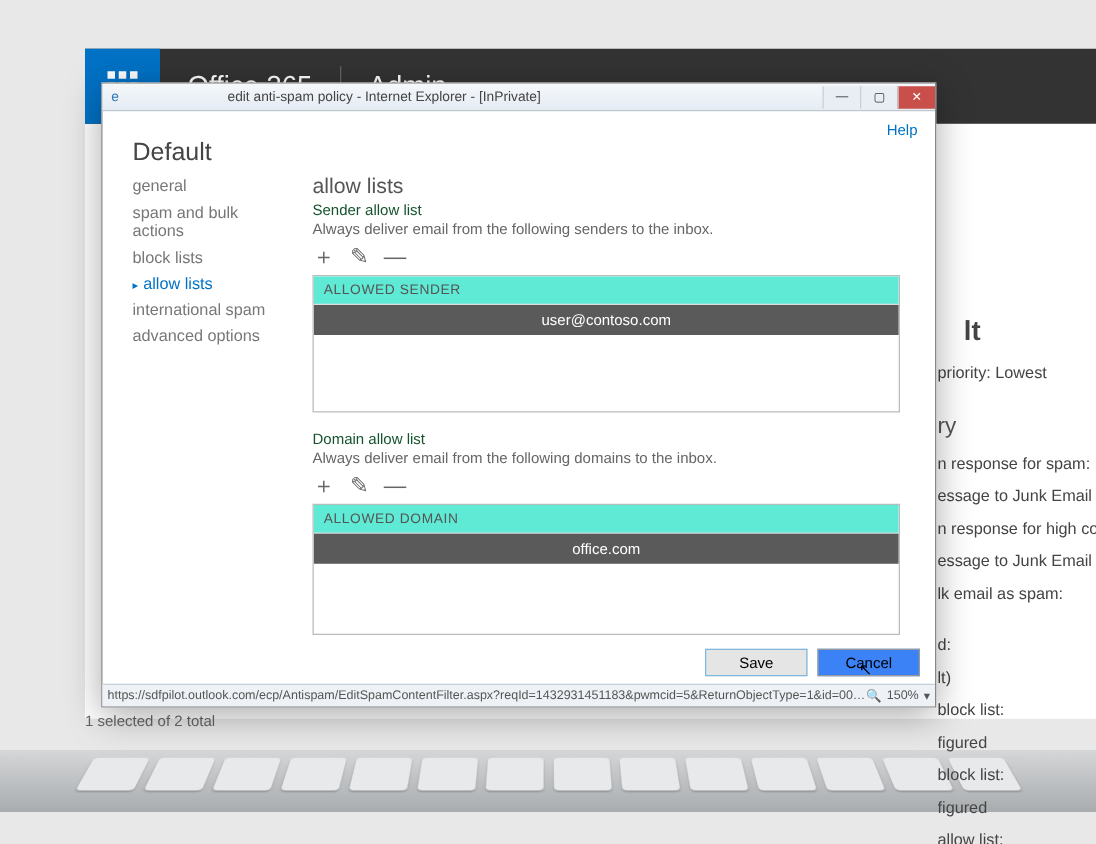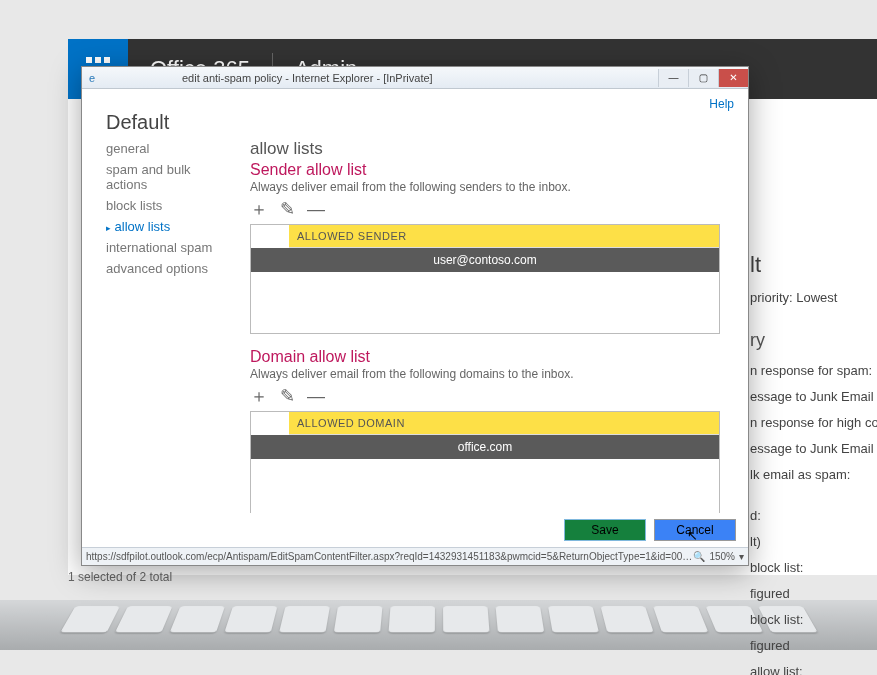--- a/index.html
+++ b/index.html
@@ -59,21 +59,21 @@
       position: absolute;
       top: 246px;
       left: 750px;
       right: 0;
       z-index: 1;
       font-size: 13px;
       color: #444;
       line-height: 1.7;
     }
     .bg-right div { white-space: nowrap; overflow: hidden; margin-bottom: 4px; }
-    .bg-title { font-size: 22px; color: #444; margin-bottom: 20px; font-weight: 400; }
+    .bg-title { font-size: 22px; color: #444; margin-bottom: 20px; font-weight: 700; padding-left: 21px; }
     .bg-sub { font-size: 18px; color: #555; margin: 16px 0 8px 0; font-weight: 300; }
     
     
     .dialog {
       position: absolute;
       top: 66px;
       left: 81px;
       width: 668px;
       height: 500px;
       background: #fff;
@@ -153,22 +153,22 @@
       flex: 1;
       padding: 50px 28px 8px 8px;
     }
     .section-title {
       font-size: 17px;
       color: #555;
       font-weight: 300;
       margin-bottom: 2px;
     }
     .section-sub {
-      font-size: 16px;
-      color: #be185d;
+      font-size: 12px;
+      color: #14532d;
       margin-bottom: 1px;
     }
     .section-desc {
       font-size: 12px;
       color: #666;
       margin-bottom: 6px;
     }
     .toolbar-icons {
       display: flex;
       gap: 12px;
@@ -178,27 +178,26 @@
     .tool { font-size: 18px; color: #666; cursor: pointer; line-height: 1; }
     
     .listbox {
       border: 1px solid #bbb;
       background: #fff;
       height: 110px;
       overflow: hidden;
       margin-bottom: 14px;
     }
     .list-header {
-      background: #fde047;
+      background: #5eead4;
       border-bottom: 1px solid #ddd;
       padding: 5px 8px;
       font-size: 11px;
       letter-spacing: 0.5px;
       color: #555;
-      margin-left: 38px;
     }
     .list-row {
       padding: 5px 8px;
       font-size: 12px;
       color: #444;
     }
     .list-row.selected { background: #5a5a5a; color: #fff; text-align: center; }
     
     .listbox.domain { height: 105px; }
     
@@ -216,21 +215,21 @@
       width: 82px;
       height: 22px;
       font-size: 12px;
       border: 1px solid #999;
       background: #3b82f6;
       cursor: pointer;
       display: flex;
       align-items: center;
       justify-content: center;
     }
-    .btn.primary { background: #15803d; border-color: #7fb8dd; }
+    .btn.primary { background: #e5e5e5; border-color: #7fb8dd; }
     .cursor {
       position: absolute;
       bottom: 4px;
       left: 605px;
       font-size: 13px;
       color: #000;
       pointer-events: none;
     }
     
     

